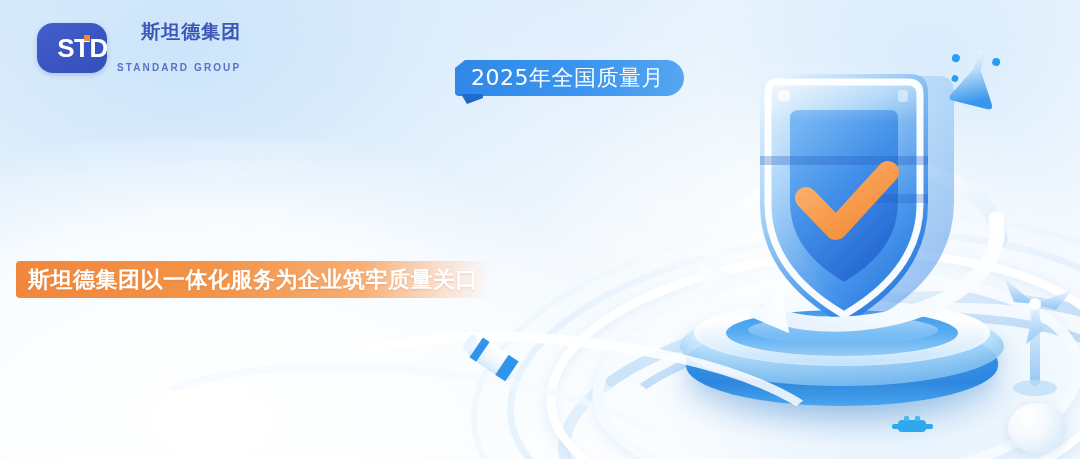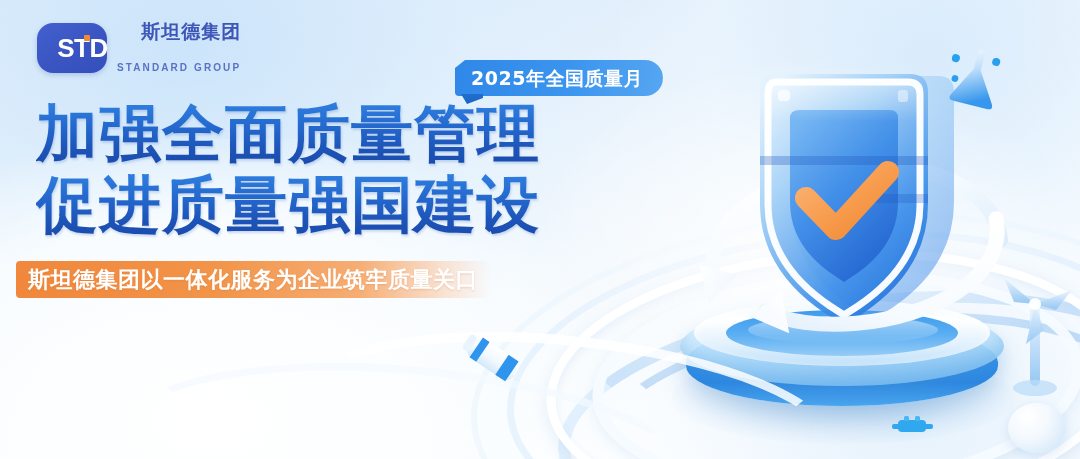--- a/index.html
+++ b/index.html
@@ -234,22 +234,22 @@
     position: relative;
     height: 36px;
     padding: 0 20px 0 16px;
     display: flex; align-items: center;
     background: linear-gradient(100deg, #2f87e8 0%, #3b95ee 55%, #56a6f2 100%);
     border-radius: 4px 18px 18px 4px;
     clip-path: polygon(10px 0, 100% 0, 100% 100%, 0 100%, 0 8px);
   }
   .badge-text {
     color: #ffffff;
-    font-size: 19px;
-    font-weight: 700;
+    font-size: 22px;
+    font-weight: 400;
     letter-spacing: 0.5px;
     line-height: 1;
     white-space: nowrap;
     font-family: "DejaVu Sans", "Liberation Sans", sans-serif;
   }
   .badge-tail {
     position: absolute;
     left: 6px; top: 34px;
     width: 22px; height: 10px;
     background: linear-gradient(180deg, #1f6fd0, #1b64c0);
@@ -499,22 +499,18 @@
     </div>
   </div>
 
   <div class="badge-wrap">
     <div class="badge">
       <span class="badge-text">2025年全国质量月</span>
     </div>
     <div class="badge-tail"></div>
   </div>
 
-  <div class="headline">
-    <div class="headline-line">加强全面质量管理</div>
-    <div class="headline-line">促进质量强国建设</div>
-  </div>
 
   <div class="subtitle-bar">
     <span class="subtitle-text">斯坦德集团以一体化服务为企业筑牢质量关口</span>
   </div>
 
 </div>
 
 </body></html>

